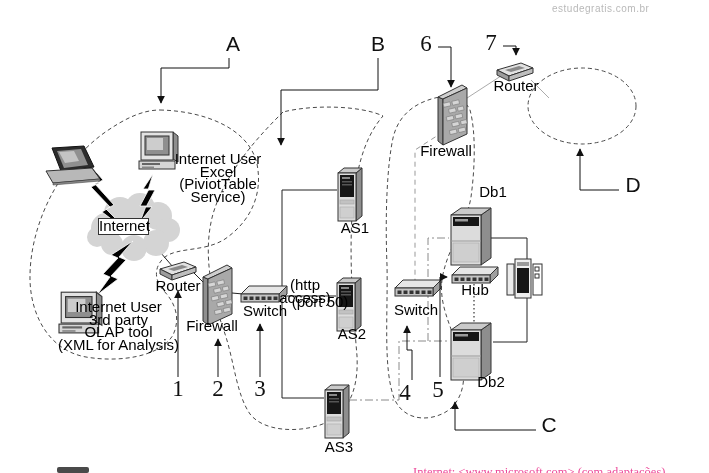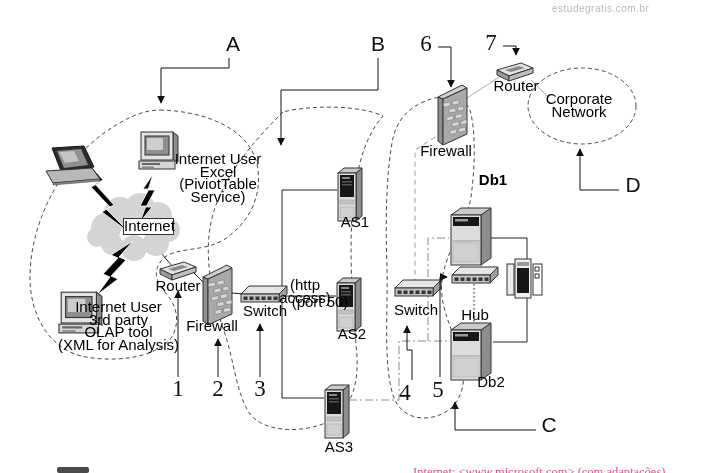--- a/index.html
+++ b/index.html
@@ -205,40 +205,38 @@
 
 <div class="watermark">estudegratis.com.br</div>
 
 <div class="lbl" style="left:157px;top:153px;width:122px;">Internet User
 Excel
 (PiviotTable Service)</div>
 <div class="lbl" style="left:56px;top:301px;width:125px;">Internet User
 3rd party
 OLAP tool
 (XML for Analysis)</div>
-<div class="lbl boxed" style="left:98px;top:218px;width:49px;height:15px;margin-left:25px;">Internet</div>
+<div class="lbl boxed" style="left:98px;top:218px;width:49px;height:15px;">Internet</div>
 
 <div class="lbl" style="left:150px;top:280px;width:56px;">Router</div>
 <div class="lbl" style="left:184px;top:320px;width:56px;">Firewall</div>
 <div class="lbl" style="left:237px;top:305px;width:56px;">Switch</div>
 <div class="lbl" style="left:268px;top:279px;width:74px;">(http access)</div>
 <div class="lbl" style="left:283px;top:296px;width:74px;">(port 50)</div>
 
-<div class="lbl" style="left:339px;top:216px;width:32px;">AS1</div>
+<div class="lbl" style="left:339px;top:222px;width:32px;">AS1</div>
 <div class="lbl" style="left:336px;top:328px;width:32px;">AS2</div>
 <div class="lbl" style="left:323px;top:441px;width:32px;">AS3</div>
 
 <div class="lbl" style="left:417px;top:145px;width:58px;">Firewall</div>
 <div class="lbl" style="left:489px;top:80px;width:54px;">Router</div>
 <div class="lbl" style="left:387px;top:304px;width:58px;">Switch</div>
-<div class="lbl" style="left:456px;top:309px;width:38px;">Hub</div>
-<div class="lbl" style="left:476px;top:174px;width:34px;font-weight:bold;">Db1</div>
+<div class="lbl" style="left:456px;top:284px;width:38px;">Hub</div>
+<div class="lbl" style="left:476px;top:186px;width:34px;">Db1</div>
 <div class="lbl" style="left:474px;top:376px;width:34px;">Db2</div>
-<div class="lbl" style="left:537px;top:93px;width:84px;">Corporate
-Network</div>
 
 <div class="callout-letter" style="left:217px;top:32px;width:32px;">A</div>
 <div class="callout-letter" style="left:362px;top:32px;width:32px;">B</div>
 <div class="callout-letter" style="left:533px;top:413px;width:32px;">C</div>
 <div class="callout-letter" style="left:617px;top:173px;width:32px;">D</div>
 
 <div class="callout-number" style="left:163px;top:376px;width:30px;">1</div>
 <div class="callout-number" style="left:203px;top:376px;width:30px;">2</div>
 <div class="callout-number" style="left:245px;top:376px;width:30px;">3</div>
 <div class="callout-number" style="left:390px;top:380px;width:30px;">4</div>

